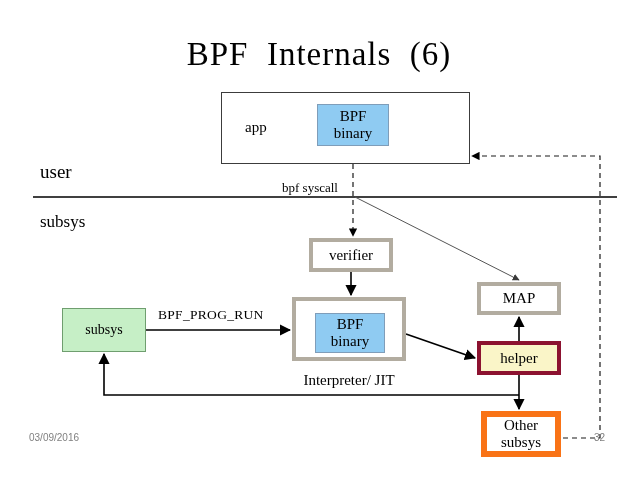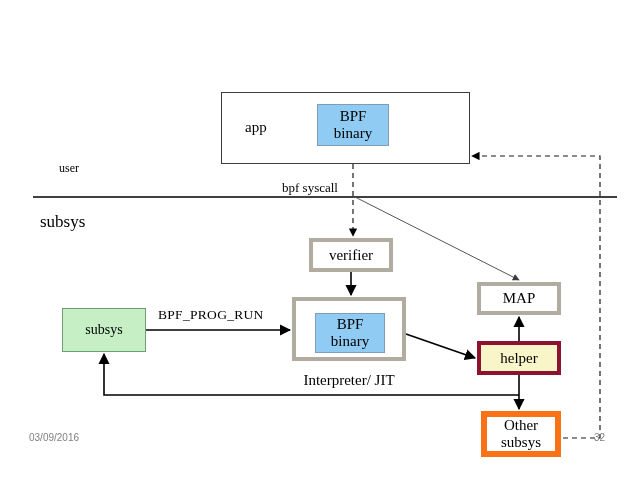--- a/index.html
+++ b/index.html
@@ -98,21 +98,21 @@
 
   #other-box    { left: 481px; top: 411px; width: 80px;  height: 46px; font-size: 15px; }
 
   
   .free-label {
     position: absolute;
     font-family: "Liberation Serif", "DejaVu Serif", serif;
     color: #000;
     white-space: nowrap;
   }
-  #user-label     { left: 40px;  top: 161px; font-size: 12px; margin-left: 19px; }
+  #user-label     { left: 40px;  top: 161px; font-size: 19px; }
   #kernel-label   { left: 40px;  top: 212px; font-size: 17px; }
   #syscall-label  { left: 281px; top: 180px; font-size: 13px; background:#fff; padding:0 1px; }
   #progrun-label  {
     left: 158px; top: 307px;
     font-size: 13.5px;
     font-family: "Liberation Serif", "DejaVu Serif", serif;
     letter-spacing: 0.3px;
   }
 
   
@@ -131,20 +131,21 @@
     font-family: "Liberation Sans", "DejaVu Sans", sans-serif;
   }
 
   .two-line { display: block; }
 </style>
 </head>
 <body>
 
 <div id="slide">
 
+  <div id="slide-title">BPF  Internals  (6)</div>
 
   <svg id="wires" viewBox="0 0 638 479" width="638" height="479" xmlns="http://www.w3.org/2000/svg">
     <defs>
       <marker id="ah" viewBox="0 0 10 10" refX="9" refY="5" markerWidth="7" markerHeight="7" orient="auto-start-reverse">
         <path d="M 0 0 L 10 5 L 0 10 z" fill="#000000"></path>
       </marker>
       <marker id="ah-gray" viewBox="0 0 10 10" refX="9" refY="5" markerWidth="7" markerHeight="7" orient="auto-start-reverse">
         <path d="M 0 0 L 10 5 L 0 10 z" fill="#3a3a3a"></path>
       </marker>
     </defs>

